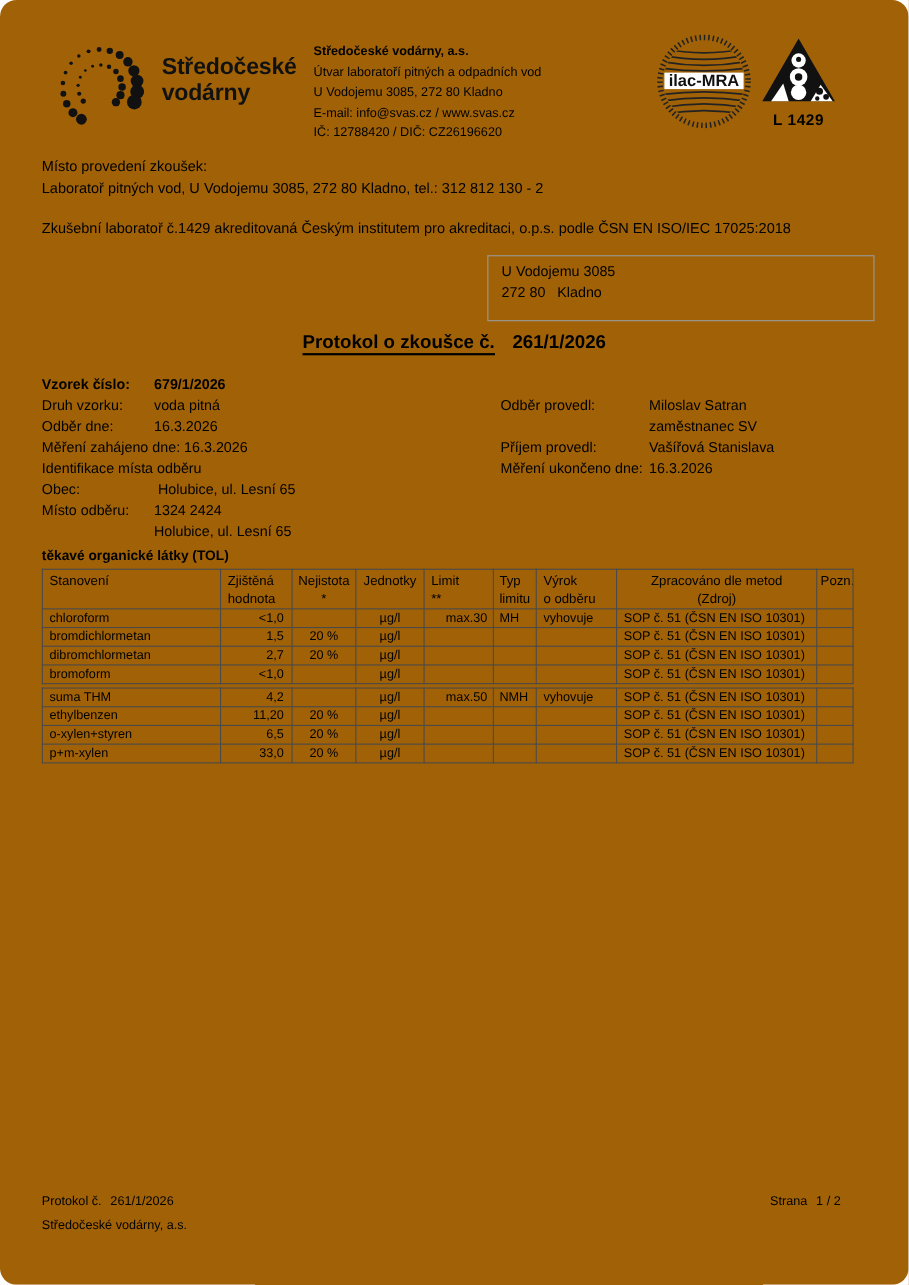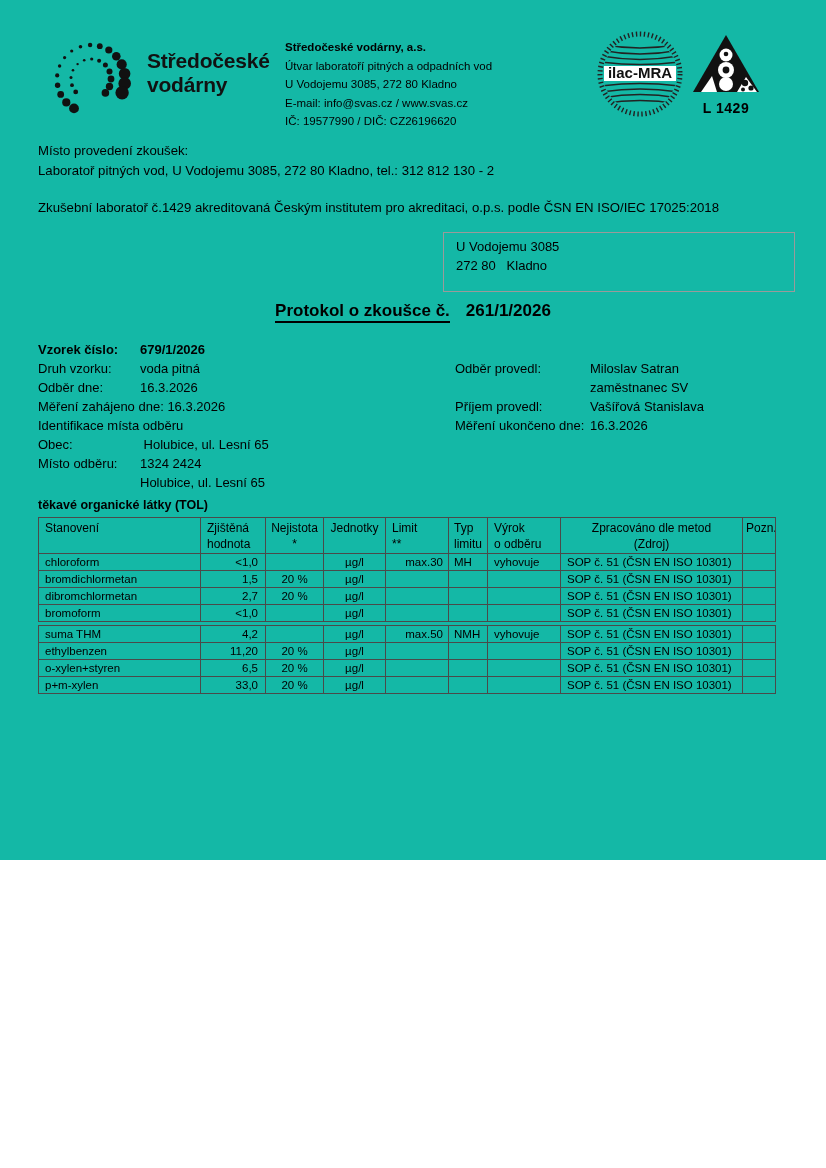--- a/index.html
+++ b/index.html
@@ -1,17 +1,17 @@
 <!DOCTYPE html>
 <html><head>
 <meta charset="utf-8">
 <style>
   html,body{margin:0;padding:0;background:#fff;}
-  .page{position:relative;width:826px;height:860px;background:#14b8a6;
-        font-family:"Liberation Sans",sans-serif;color:#000;overflow:hidden;}
+  .page{position:relative;width:826px;height:1168px;background:#a16207;
+        font-family:"Liberation Sans",sans-serif;color:#000;overflow:hidden;border-radius:15px;}
 
   
   .logo-row{position:absolute;left:45px;top:33px;display:flex;}
   .logo-name{margin-left:10px;margin-top:16px;font-weight:bold;font-size:21px;
              line-height:24px;color:#111;letter-spacing:-0.2px;}
   .company-info{position:absolute;left:285px;top:38px;font-size:11.5px;line-height:18.5px;}
   .company-info .co-name{font-weight:bold;}
   .ilac{position:absolute;left:597px;top:31px;}
   .cia{position:absolute;left:688px;top:33px;width:76px;text-align:center;}
   .cia-code{font-weight:bold;font-size:14px;margin-top:1px;letter-spacing:0.5px;}
@@ -108,21 +108,21 @@
       <div>Středočeské</div>
       <div>vodárny</div>
     </div>
   </div>
 
   <div class="company-info">
     <div class="co-name">Středočeské vodárny, a.s.</div>
     <div>Útvar laboratoří pitných a odpadních vod</div>
     <div>U Vodojemu 3085, 272 80 Kladno</div>
     <div>E-mail: info@svas.cz / www.svas.cz</div>
-    <div>IČ: 19577990 / DIČ: CZ26196620</div>
+    <div>IČ: 12788420 / DIČ: CZ26196620</div>
   </div>
 
   <div class="ilac">
     <svg width="86" height="86" viewBox="0 0 86 86">
       <defs>
           <clipPath id="ic">
             <circle cx="43" cy="43" r="37"></circle>
           </clipPath>
         </defs>
       <circle cx="43" cy="43" r="40" fill="none" stroke="#222" stroke-width="5" stroke-dasharray="1.4 2.6"></circle>
@@ -348,19 +348,22 @@
             <td class="c5"></td>
             <td class="c6"></td>
             <td class="c7">SOP č. 51 (ČSN EN ISO 10301)</td>
             <td class="c8"></td>
           </tr>
         </tbody>
     </table>
   </div>
 
   <div class="footer">
+    <div>
+      <span>Protokol č.</span><span class="fgap"></span><span>261/1/2026</span>
+    </div>
     <div>Středočeské vodárny, a.s.</div>
     <div class="footer-right">
       <span>Strana</span><span class="fgap"></span><span>1 / 2</span>
     </div>
   </div>
 
 </div>
 
 </body></html>

